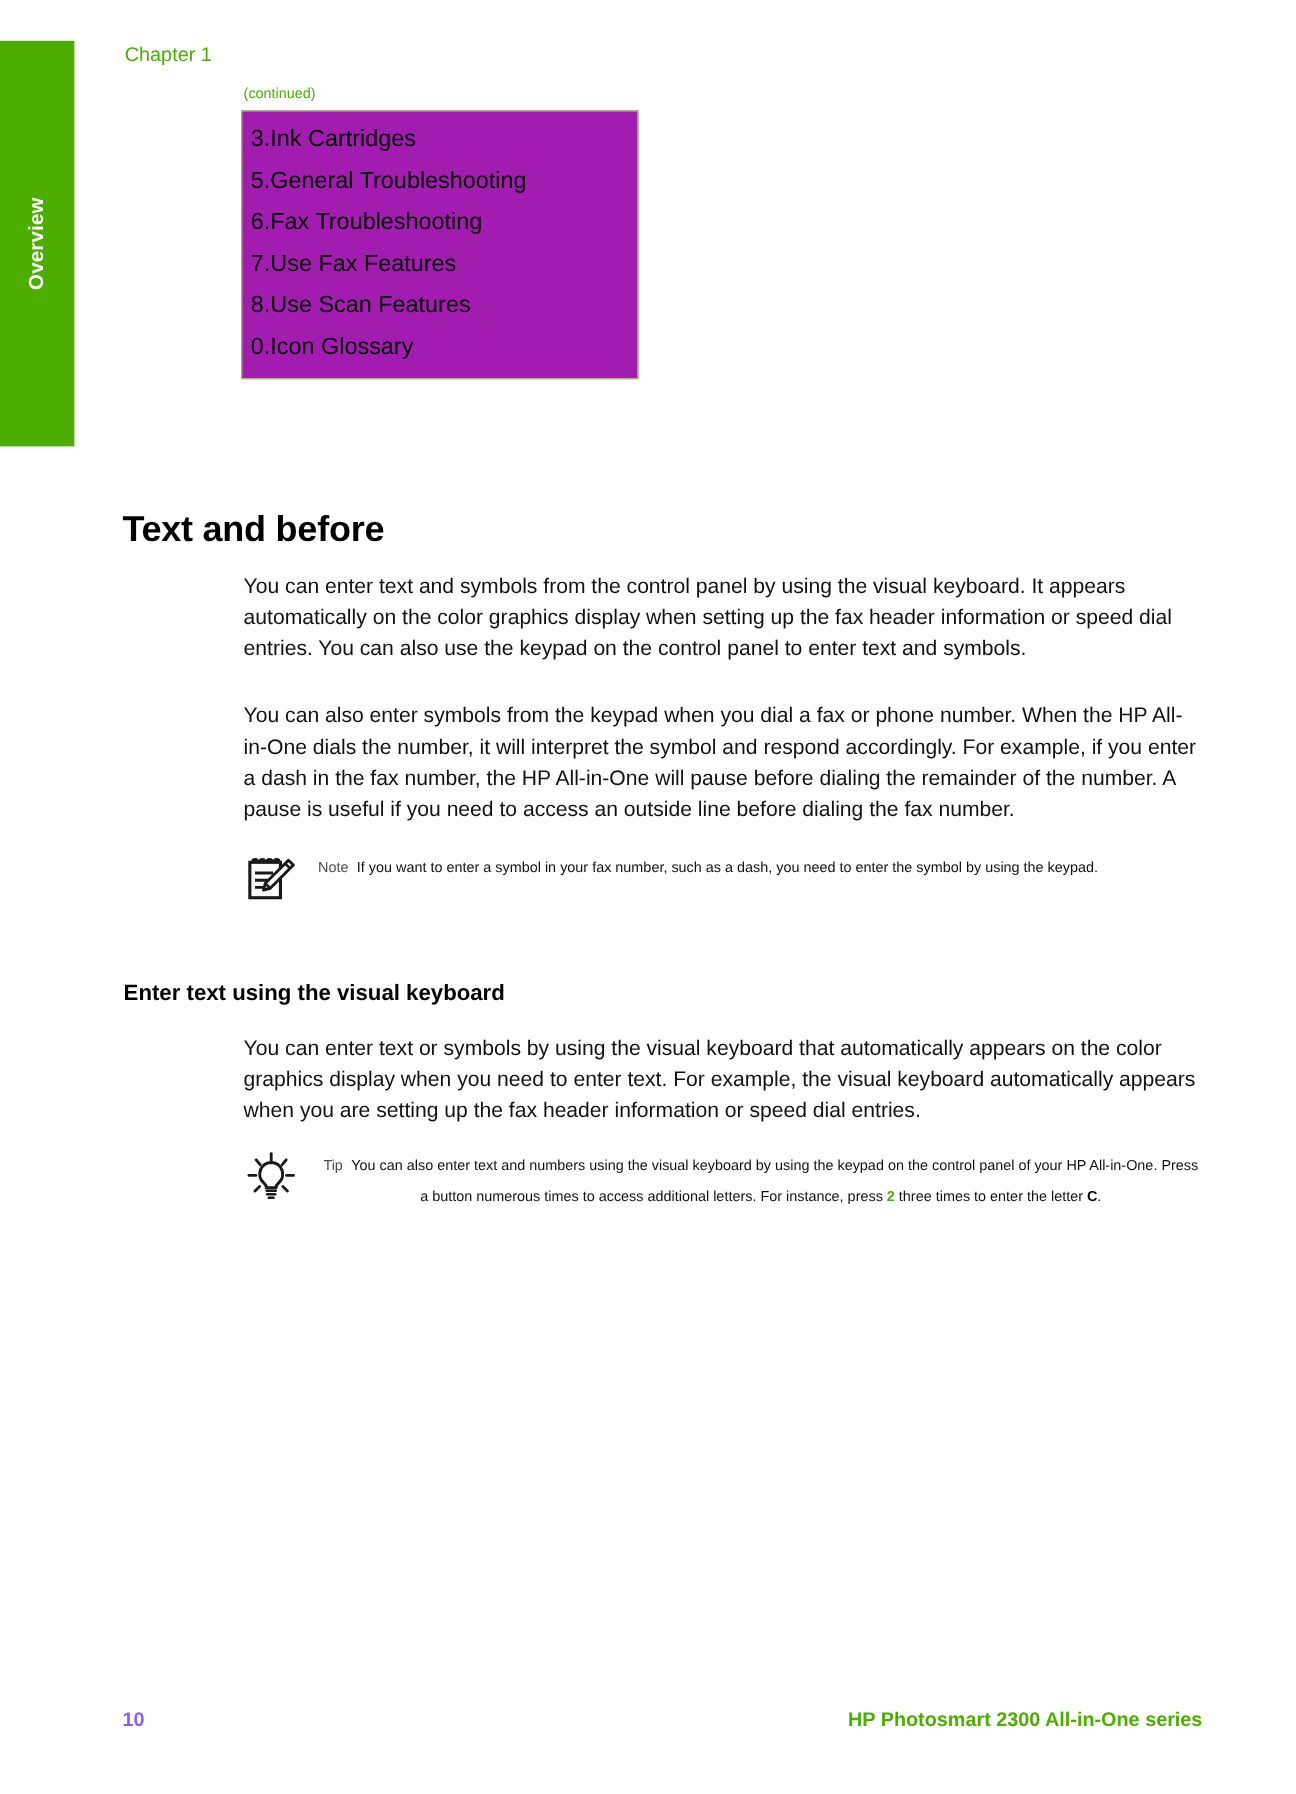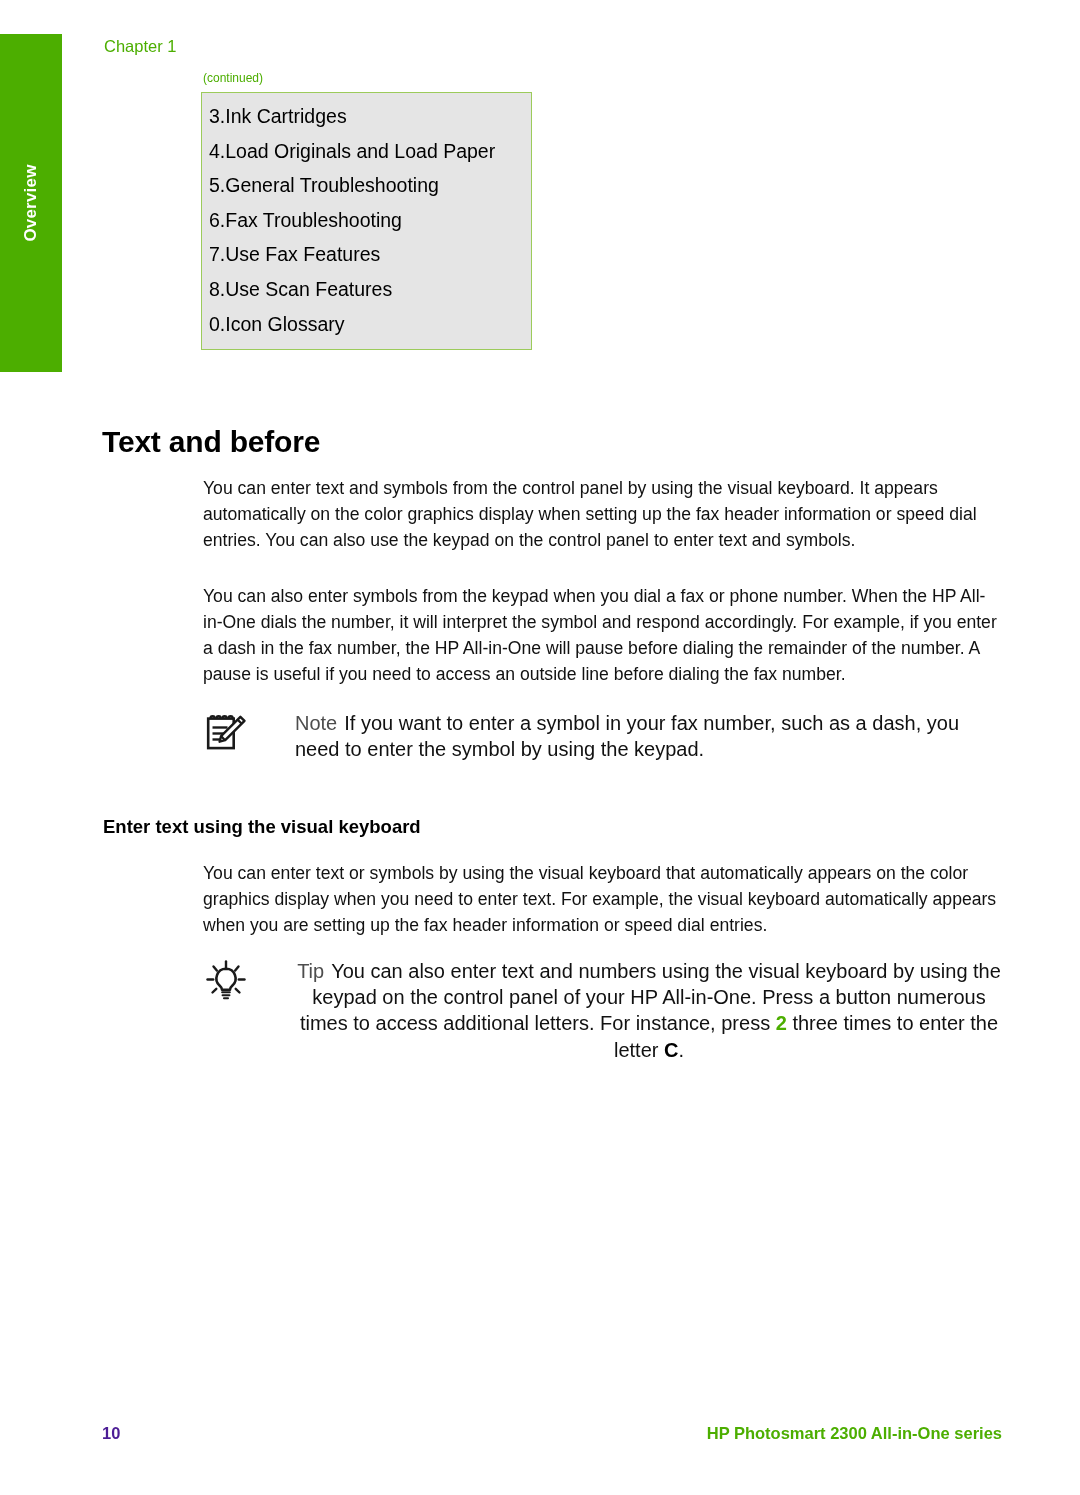--- a/index.html
+++ b/index.html
@@ -58,21 +58,21 @@
     line-height: 19px;
   }
   .toc-box {
     position: absolute;
     left: 201px;
     top: 92px;
     width: 331px;
     border: 1px solid #9CCB5B;
     box-sizing: border-box;
     padding: 6px 0 8px 0;
-    background: #e5e5e5;
+    background: #a21caf;
   }
   .toc-row {
     font-size: 19.5px;
     line-height: 34.6px;
     padding-left: 7px;
     color: #000000;
     white-space: nowrap;
   }
 
   
@@ -118,22 +118,22 @@
   #tip-callout  { top: 958px; text-align: center; }
 
   .callout-icon {
     position: absolute;
     left: 0;
     top: 0;
     width: 46px;
     height: 46px;
   }
   .callout-body {
-    margin-left: 92px;
-    font-size: 20px;
+    margin-left: 62px;
+    font-size: 12px;
     line-height: 26.2px;
     color: #111111;
   }
   .callout-label {
     font-weight: normal;
     color: #4d4d4d;
     margin-right: 7px;
   }
   .em-green {
     color: #4CAE00;
@@ -142,21 +142,21 @@
   .em-bold {
     font-weight: bold;
     color: #000000;
   }
 
   
   .footer-page {
     position: absolute;
     left: 102px;
     bottom: 52px;
-    color: #4c1d95;
+    color: #8b5cf6;
     font-size: 16.5px;
     font-weight: bold;
   }
   .footer-product {
     position: absolute;
     right: 78px;
     bottom: 52px;
     color: #4CAE00;
     font-size: 16.5px;
     font-weight: bold;
@@ -169,21 +169,20 @@
 <div class="side-tab">
   <span class="side-tab-label">Overview</span>
 </div>
 
 <div class="chapter-label">Chapter 1</div>
 
 <div class="continued-label">(continued)</div>
 
 <div class="toc-box">
   <div class="toc-row">3.Ink Cartridges</div>
-  <div class="toc-row">4.Load Originals and Load Paper</div>
   <div class="toc-row">5.General Troubleshooting</div>
   <div class="toc-row">6.Fax Troubleshooting</div>
   <div class="toc-row">7.Use Fax Features</div>
   <div class="toc-row">8.Use Scan Features</div>
   <div class="toc-row">0.Icon Glossary</div>
 </div>
 
 <h1 class="h1">Text and before</h1>
 
 <p class="para" id="para-1">You can enter text and symbols from the control panel by using the visual keyboard. It appears automatically on the color graphics display when setting up the fax header information or speed dial entries. You can also use the keypad on the control panel to enter text and symbols.</p>

